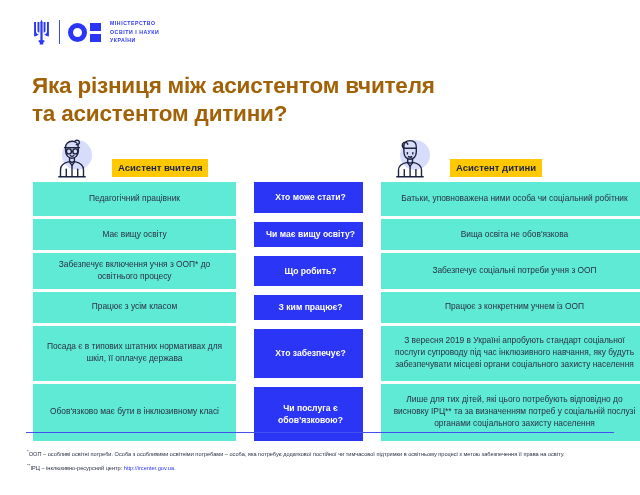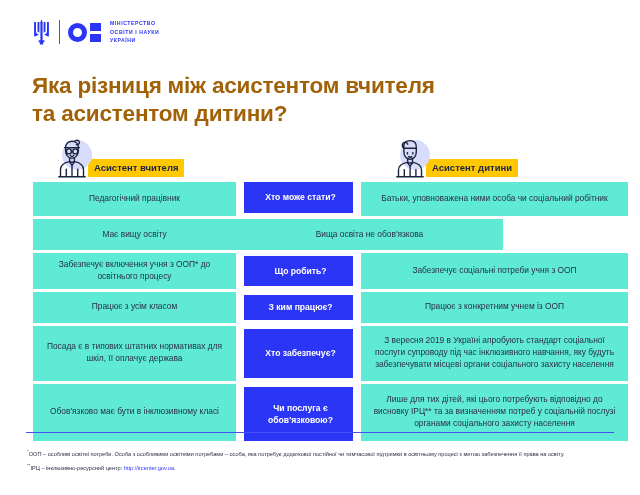--- a/index.html
+++ b/index.html
@@ -91,20 +91,21 @@
     top: 136px;
     left: 0;
     width: 640px;
     height: 44px;
   }
   .col-head {
     position: absolute;
     display: flex;
     align-items: flex-end;
     height: 44px;
+    gap: 24px;
   }
   .col-head.left  { left: 52px; }
   .col-head.right { left: 390px; }
   .persona {
     position: relative;
     width: 40px;
     height: 42px;
     flex: none;
   }
   .persona .halo {
@@ -165,21 +166,21 @@
     flex: none;
   }
   .cell.side.right { width: 267px; }
   .cell.mid {
     background: #2b35f5;
     color: #ffffff;
     font-weight: bold;
     font-size: 8.6px;
     width: 109px;
     flex: none;
-    margin: 0 8px;
+    margin: 0 18px;
     border-top: 3px solid #ffffff;
     border-bottom: 3px solid #ffffff;
     padding-left: 12px;
   }
   .trow:first-child .cell.mid { border-top: 0; }
   .trow:last-child  .cell.mid { border-bottom: 0; }
 
   
   .r1 .cell { min-height: 34px; }
   .r2 .cell { min-height: 31px; }
@@ -302,20 +303,21 @@
 <div class="table">
 
   <div class="trow r1">
     <div class="cell side left">Педагогічний працівник</div>
     <div class="cell mid">Хто може стати?</div>
     <div class="cell side right">Батьки, уповноважена ними особа чи соціальний робітник</div>
   </div>
 
   <div class="trow r2">
     <div class="cell side left">Має вищу освіту</div>
+    <div class="cell mid">Чи має вищу освіту?</div>
     <div class="cell side right">Вища освіта не обов'язкова</div>
   </div>
 
   <div class="trow r3">
     <div class="cell side left">Забезпечує включення учня з ООП* до освітнього процесу</div>
     <div class="cell mid">Що робить?</div>
     <div class="cell side right">Забезпечує соціальні потреби учня з ООП</div>
   </div>
 
   <div class="trow r4">

